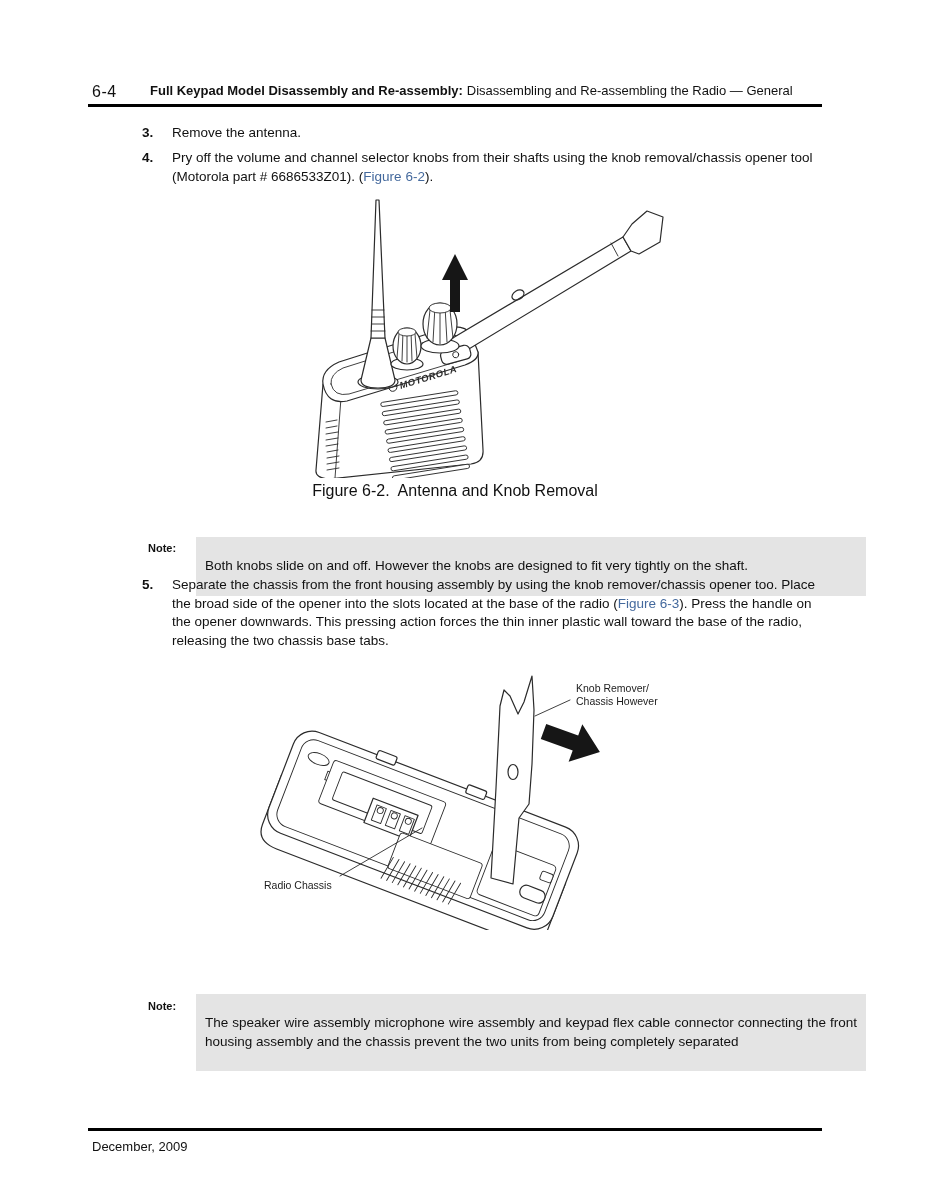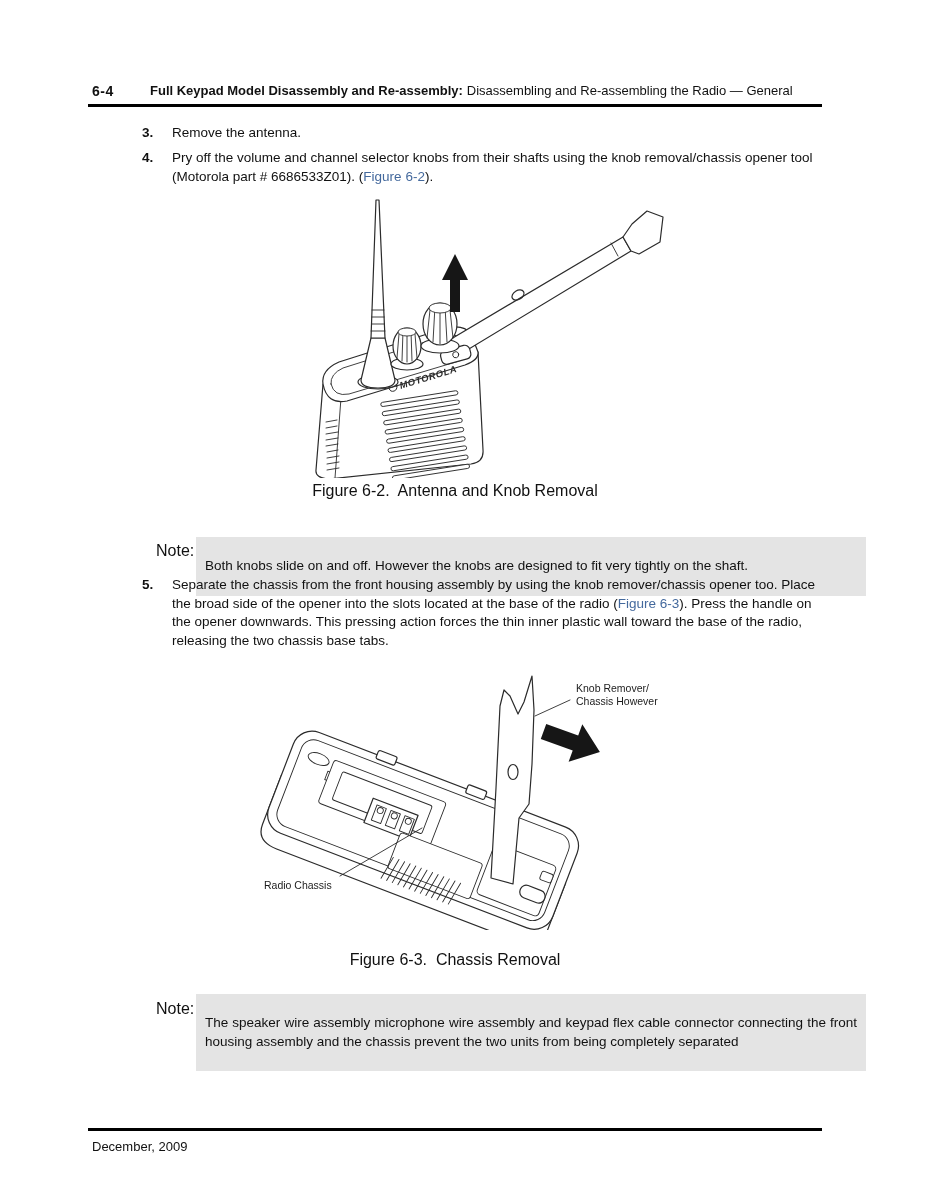--- a/index.html
+++ b/index.html
@@ -5,21 +5,21 @@
   * { margin:0; padding:0; box-sizing:border-box; }
   html,body { background:#ffffff; }
   body {
     width:926px; height:1198px; position:relative;
     font-family:"Liberation Sans", sans-serif;
     color:#111111;
   }
   .page { position:absolute; inset:0; background:#ffffff; overflow:hidden; }
 
   
-  .hdr-pageno { position:absolute; left:92px; top:83px; font-size:14px; letter-spacing:.5px;font-weight:bold; }
+  .hdr-pageno { position:absolute; left:92px; top:83px; font-size:16px; letter-spacing:.5px; }
   .hdr-title  { position:absolute; left:150px; top:83px; width:680px; font-size:13px; white-space:nowrap; }
   .hdr-title .b { font-weight:bold;text-align:right; }
   .hdr-title .r { margin-left:4px; }
   .rule { position:absolute; left:88px; width:734px; height:3px; background:#000; }
   .rule.top { top:104px; }
   .rule.bottom { top:1128px; }
 
   
   .step { position:absolute; font-size:13.5px; line-height:18.5px; }
   .step .num  { position:absolute; left:0; top:0; font-weight:bold; }
@@ -37,21 +37,21 @@
     position:absolute; left:88px; width:734px; text-align:center;
     font-size:16px; white-space:pre;
   }
   #caption-6-2 { top:482px; }
   #caption-6-3 { top:951px; }
   .fig-label { position:absolute; font-size:10.5px; line-height:13px; color:#1c1c1c; }
   #label-tool { left:324px; top:14px; width:110px; }
   #label-chassis { left:12px; top:199px; width:110px;margin-top:12px; }
 
   
-  .note-label { position:absolute; left:156px; font-weight:normal; font-size:16px; }
+  .note-label { position:absolute; left:148px; font-weight:bold; font-size:11px; }
   .note-box {
     position:absolute; left:196px; width:670px; background:#e4e4e4;
     font-size:13.5px; line-height:18.5px; padding:20px 9px;
   }
   #note-1-label { top:542px; }
   #note-1-box   { top:537px; }
   #note-2-label { top:1000px; }
   #note-2-box   { top:994px; text-align:justify; }
 
   
@@ -227,21 +227,20 @@
       <path class="ln thin" d="M318,32 L283,48"></path>
       <path class="ln thin" d="M88,208 L170,160"></path>
     </svg>
     <div class="fig-label" id="label-tool">
       <div>Knob Remover/</div>
       <div>Chassis However</div>
     </div>
     <div class="fig-label" id="label-chassis">Radio Chassis</div>
   </div>
 
-  <div class="fig-caption" id="caption-6-3">Figure 6-3.  Chassis Removal</div>
 
   <div class="note-label" id="note-2-label">Note:</div>
   <div class="note-box" id="note-2-box">The speaker wire assembly microphone wire assembly and keypad flex cable connector connecting the front housing assembly and the chassis prevent the two units from being completely separated</div>
 
   <div class="rule bottom"></div>
   <div class="ftr-date">December, 2009</div>
 
 </div>
 
 </body></html>

